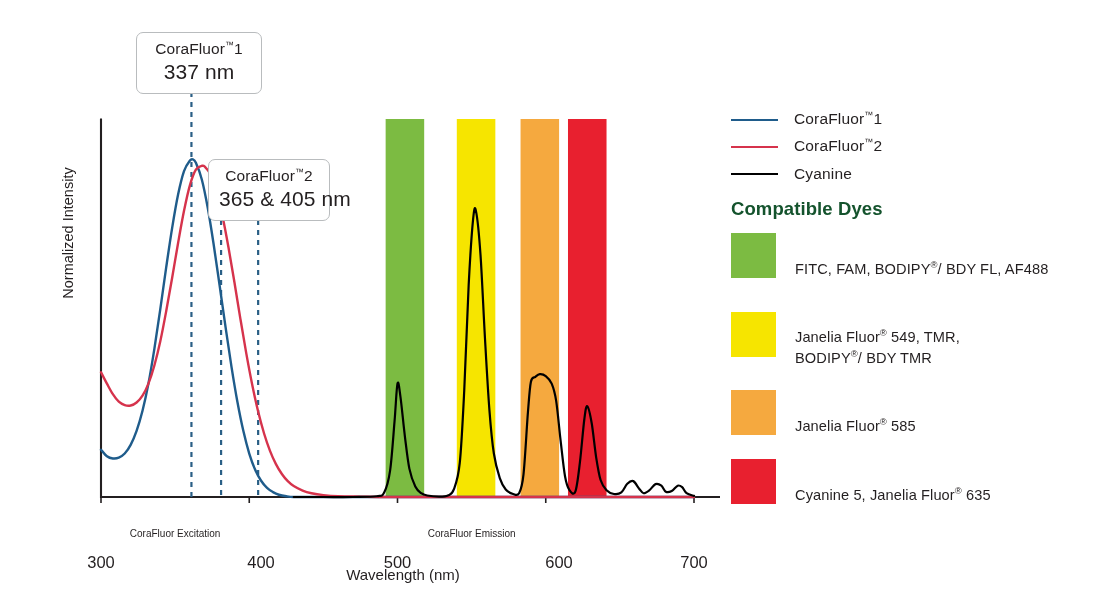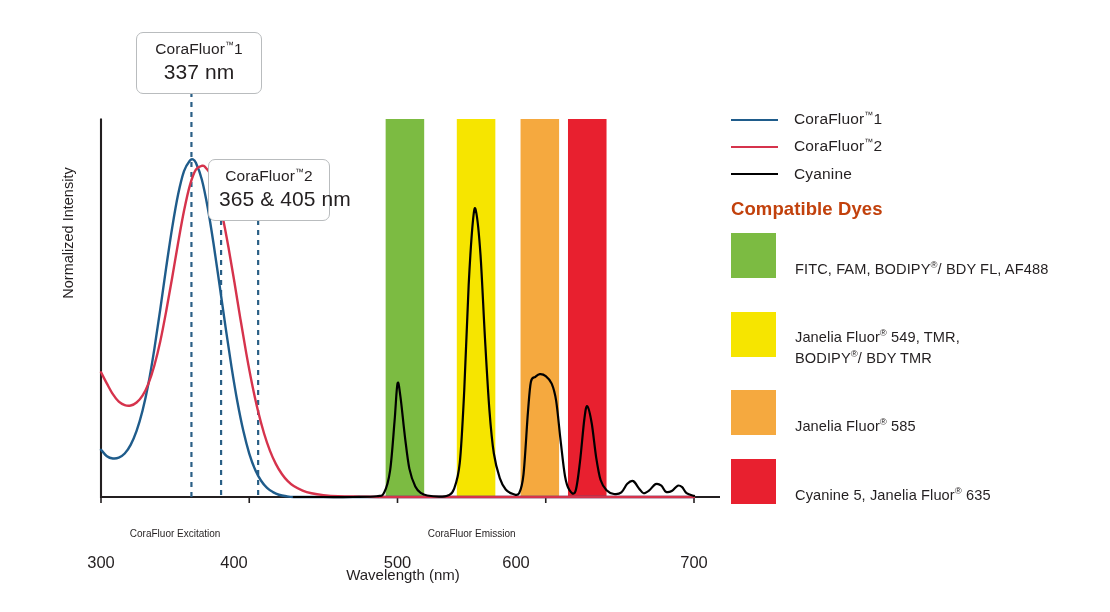--- a/index.html
+++ b/index.html
@@ -38,21 +38,21 @@
 
   
   #legend{position:absolute;left:731px;top:106px;width:372px;}
   .lg-row{display:flex;align-items:center;height:27px;}
   .lg-line{width:47px;height:0;border-top:2.6px solid #000;margin-right:16px;flex:none;}
   .lg-txt{font-size:15.5px;color:#231f20;letter-spacing:.15px;}
   .lg-txt .tm{font-size:9px;vertical-align:super;}
 
   #dyes-title{
     position:absolute;left:731px;top:198px;
-    font-size:18.5px;font-weight:bold;color:#c2410c;letter-spacing:.1px;
+    font-size:18.5px;font-weight:bold;color:#14532d;letter-spacing:.1px;
   }
   #dyes{position:absolute;left:731px;top:232px;width:375px;}
   .dye-row{display:flex;align-items:center;margin-bottom:21px;}
   .dye-sw{width:45px;height:45px;flex:none;margin-right:19px;}
   .dye-txt{font-size:14.6px;color:#231f20;line-height:1.34;letter-spacing:.1px;margin-top:27px;}
   .dye-txt .reg{font-size:9.5px;vertical-align:super;}
 </style>
 </head>
 <body>
 
@@ -84,23 +84,23 @@
 
   <div class="callout" id="callout2">
     <div class="ln1"><span>CoraFluor</span><span class="tm">™</span><span>2</span></div>
     <div class="ln2">365 &amp; 405 nm</div>
   </div>
 
   <div class="ylabel">Normalized Intensity</div>
 
   <div id="xlabels">
       <div class="tick-lab" style="left: 71px; top: 505px;">300</div>
-      <div class="tick-lab" style="left: 204px; top: 505px;">400</div>
+      <div class="tick-lab" style="left: 231px; top: 505px;">400</div>
       <div class="tick-lab" style="left: 367.5px; top: 505px;">500</div>
-      <div class="tick-lab" style="left: 486px; top: 505px; text-align: center;">600</div>
+      <div class="tick-lab" style="left: 529px; top: 505px; text-align: center;">600</div>
       <div class="tick-lab" style="left: 664px; top: 505px;">700</div>
     </div>
 
   <div class="axis-sub" id="sec-exc" style="left: 65.125px; top: 528px; width: 220px;">CoraFluor Excitation</div>
   <div class="axis-sub" id="sec-emi" style="left: 361.625px; top: 528px; width: 220px;">CoraFluor Emission</div>
   <div class="axis-title" style="left:283px;top:566px;">Wavelength (nm)</div>
 
   <div id="legend">
       <div class="lg-row">
         <div class="lg-line" style="border-top-color: rgb(31, 92, 139);"></div>

